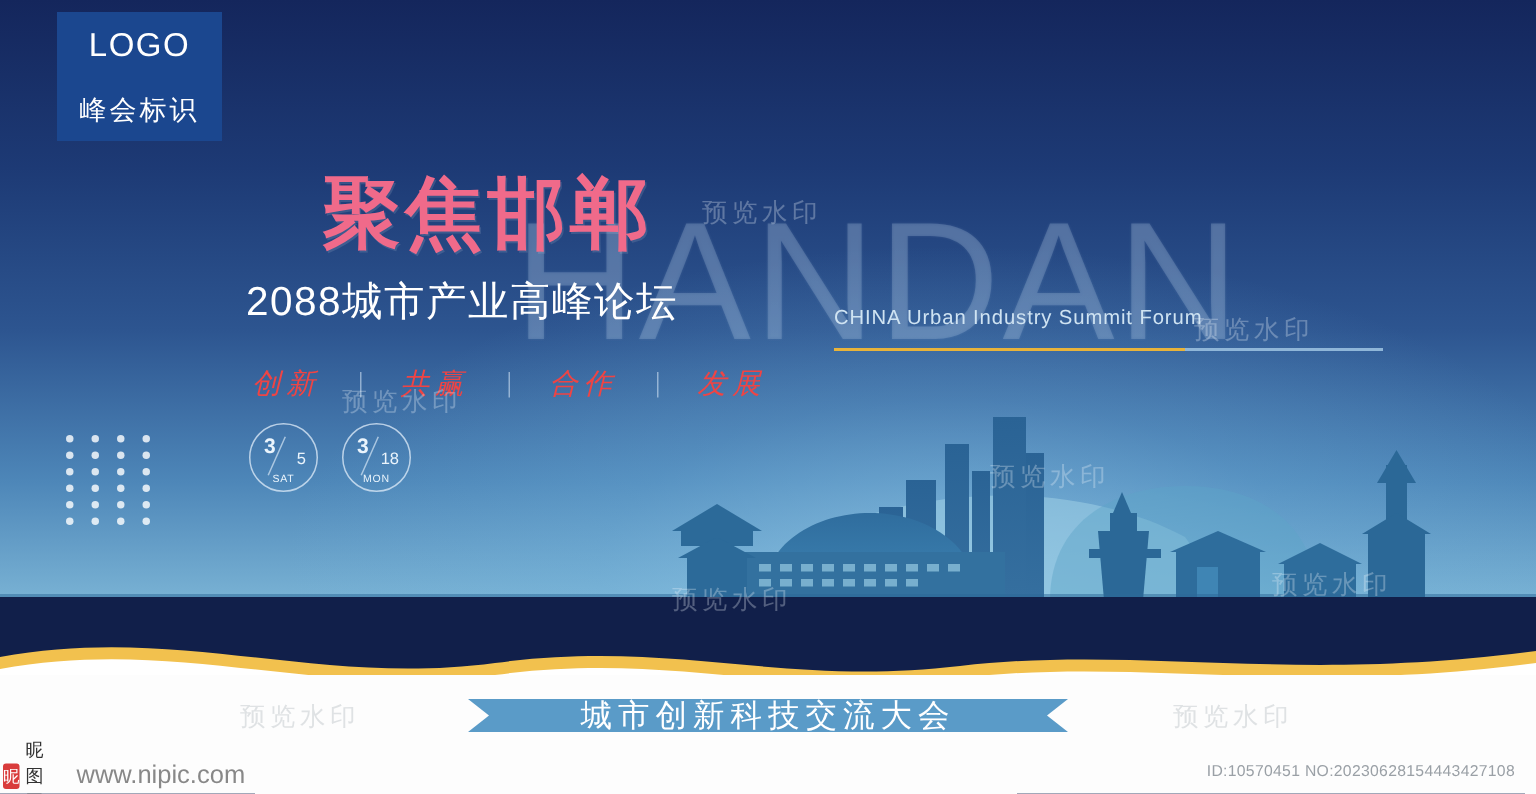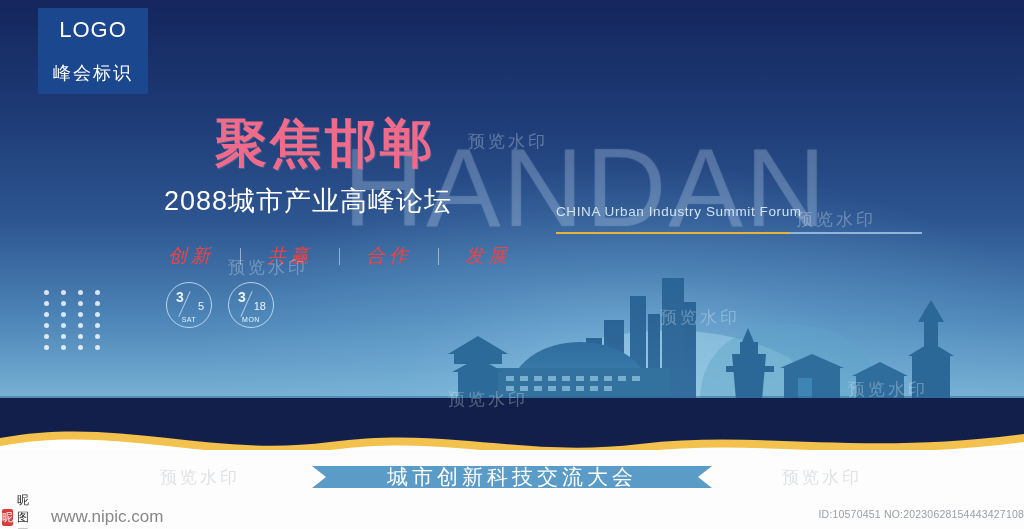--- a/index.html
+++ b/index.html
@@ -71,21 +71,21 @@
   .wm{position:absolute;color:rgba(240,246,252,.30);font-size:17px;letter-spacing:3px;pointer-events:none;margin-top:18px;}
   .wm.dark{color:rgba(120,130,140,.22);}
 
   
   .footer{position:absolute;left:0;top:505px;width:1024px;height:24px;display:flex;align-items:center;}
   .foot-logo{width:150px;height:24px;display:flex;align-items:center;gap:4px;padding-left:2px;}
   .foot-logo .sq{width:17px;height:17px;background:#d93c3c;color:#fff;font-size:11px;display:flex;
                  align-items:center;justify-content:center;border-radius:2px;}
   .foot-logo .nm{color:#333;font-size:12px;font-family:Liberation Mono, monospace;}
   .foot-logo .url{color:#888;font-size:17px;margin-left:18px;}
-  .foot-id{position:absolute;right:0;top:3px;color:#9aa0a6;font-size:10.5px;letter-spacing:.2px;}
+  .foot-id{position:absolute;right:14px;top:3px;color:#9aa0a6;font-size:10.5px;letter-spacing:.2px;}
 </style>
 </head>
 <body>
 
 <div id="poster">
 
   <div class="sky"></div>
   <div class="sky-glow"></div>
 
   <div class="logo-box">

